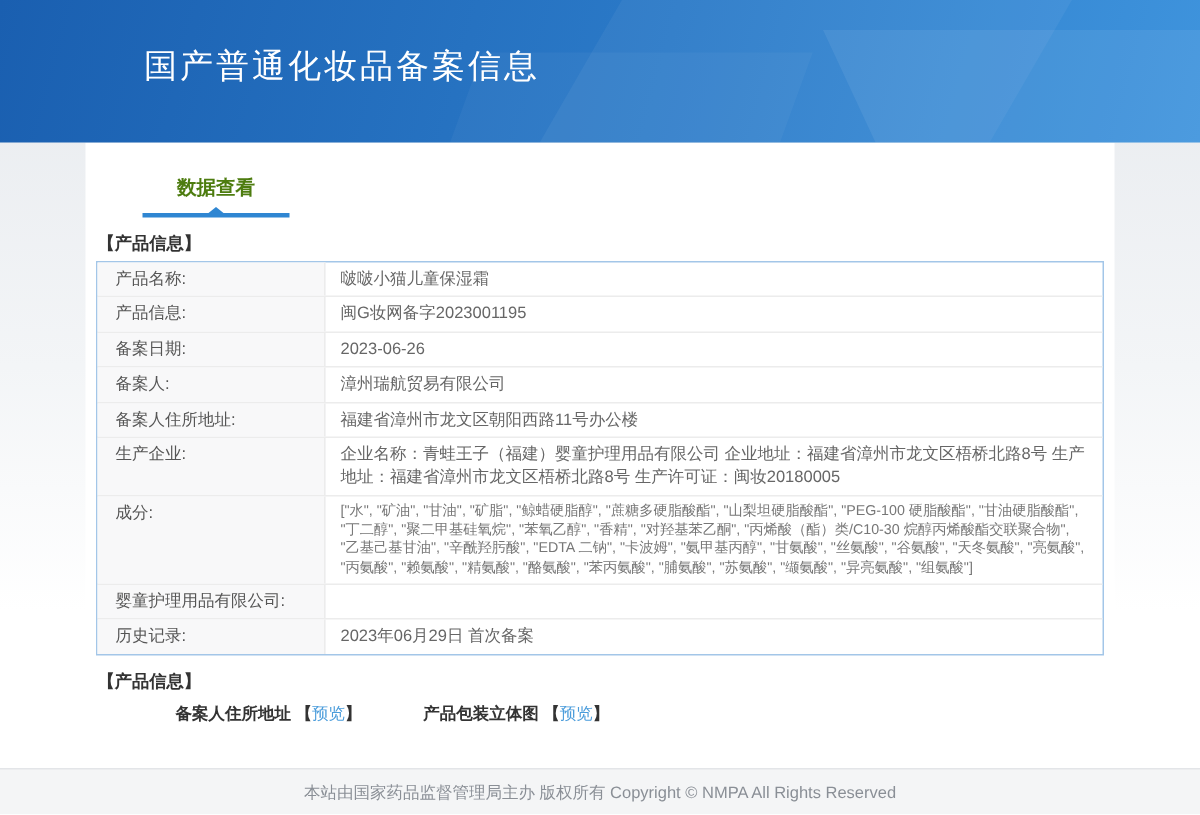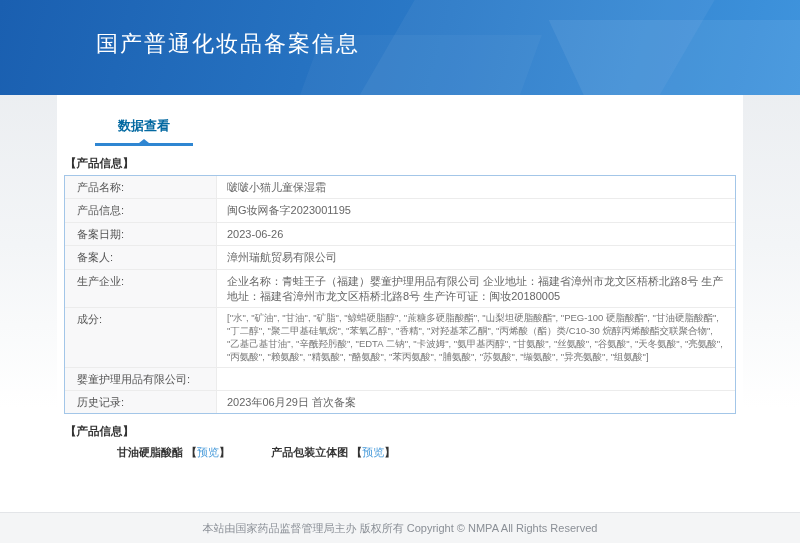--- a/index.html
+++ b/index.html
@@ -20,21 +20,21 @@
   .page-title { position:absolute; left:48px; top:29px; color:#ffffff; font-size:22px;
             font-weight:normal; letter-spacing:2px;margin-left:48px; }
 
   
   .main { flex:1 1 auto; overflow:hidden; }
   .card { width:686px; margin:0 auto; background:#ffffff; padding:0 0 8px 0; min-height:100%; }
 
   
   .tabbar { padding:21px 0 0 38px; }
   .tab { display:inline-block; width:98px; text-align:center; cursor:pointer; }
-  .tab-label { color:#0369a1; font-size:13px; font-weight:bold; }
+  .tab-label { color:#4d7c0f; font-size:13px; font-weight:bold; }
   .tab-underline { position:relative; height:3px; background:#2f86d2; margin-top:8px; }
   .tab-underline::before { content:''; position:absolute; top:-4px; left:50%; margin-left:-5px;
             border-left:5px solid transparent; border-right:5px solid transparent;
             border-bottom:4px solid #2f86d2; }
 
   
   .section-title { font-size:11.5px; font-weight:bold; color:#333; margin:10px 0 4px 8px; }
 
   
   .info-table { width:672px; margin-left:7px; border:1px solid #a3c6e8; }
@@ -93,20 +93,24 @@
         </div>
         <div class="info-row">
           <div class="row-label">备案日期:</div>
           <div class="row-value">2023-06-26</div>
         </div>
         <div class="info-row">
           <div class="row-label">备案人:</div>
           <div class="row-value">漳州瑞航贸易有限公司</div>
         </div>
         <div class="info-row">
+          <div class="row-label">备案人住所地址:</div>
+          <div class="row-value">福建省漳州市龙文区朝阳西路11号办公楼</div>
+        </div>
+        <div class="info-row">
           <div class="row-label">生产企业:</div>
           <div class="row-value">企业名称：青蛙王子（福建）婴童护理用品有限公司 企业地址：福建省漳州市龙文区梧桥北路8号 生产地址：福建省漳州市龙文区梧桥北路8号 生产许可证：闽妆20180005</div>
         </div>
         <div class="info-row">
           <div class="row-label">成分:</div>
           <div class="row-value small">["水", "矿油", "甘油", "矿脂", "鲸蜡硬脂醇", "蔗糖多硬脂酸酯", "山梨坦硬脂酸酯", "PEG-100 硬脂酸酯", "甘油硬脂酸酯", "丁二醇", "聚二甲基硅氧烷", "苯氧乙醇", "香精", "对羟基苯乙酮", "丙烯酸（酯）类/C10-30 烷醇丙烯酸酯交联聚合物", "乙基己基甘油", "辛酰羟肟酸", "EDTA 二钠", "卡波姆", "氨甲基丙醇", "甘氨酸", "丝氨酸", "谷氨酸", "天冬氨酸", "亮氨酸", "丙氨酸", "赖氨酸", "精氨酸", "酪氨酸", "苯丙氨酸", "脯氨酸", "苏氨酸", "缬氨酸", "异亮氨酸", "组氨酸"]</div>
         </div>
         <div class="info-row">
           <div class="row-label">婴童护理用品有限公司:</div>
           <div class="row-value"></div>
@@ -114,21 +118,21 @@
         <div class="info-row">
           <div class="row-label">历史记录:</div>
           <div class="row-value">2023年06月29日 首次备案</div>
         </div>
       </div>
 
       <div class="section-title">【产品信息】</div>
 
       <div class="pack-row">
         <span class="pack-item">
-          <span>甘油硬脂酸酯</span>
+          <span>备案人住所地址</span>
           <span class="bracket">【</span><a class="link">预览</a><span class="bracket">】</span>
         </span>
         <span class="pack-item">
           <span>产品包装立体图</span>
           <span class="bracket">【</span><a class="link">预览</a><span class="bracket">】</span>
         </span>
       </div>
 
     </div>
   </div>

